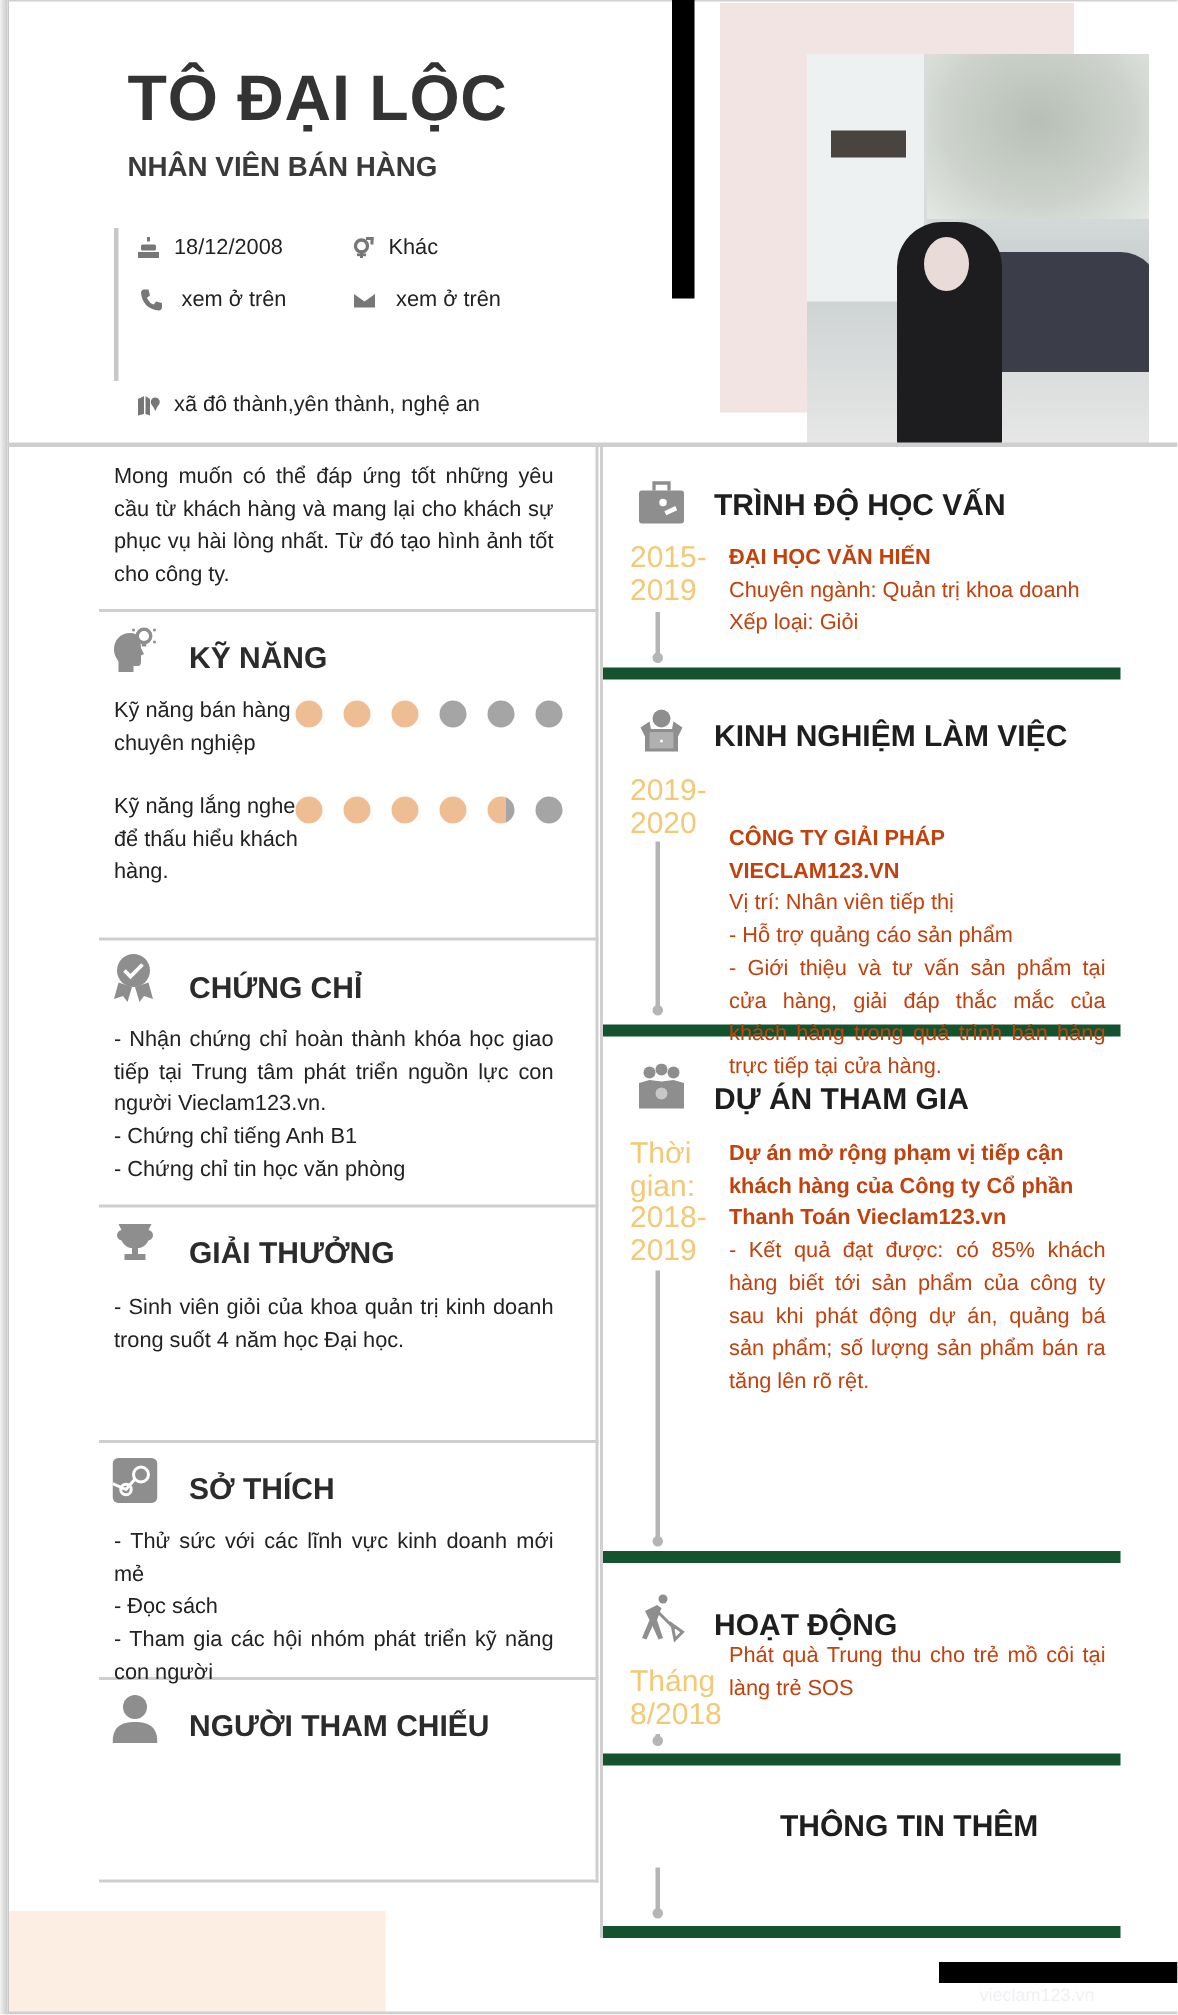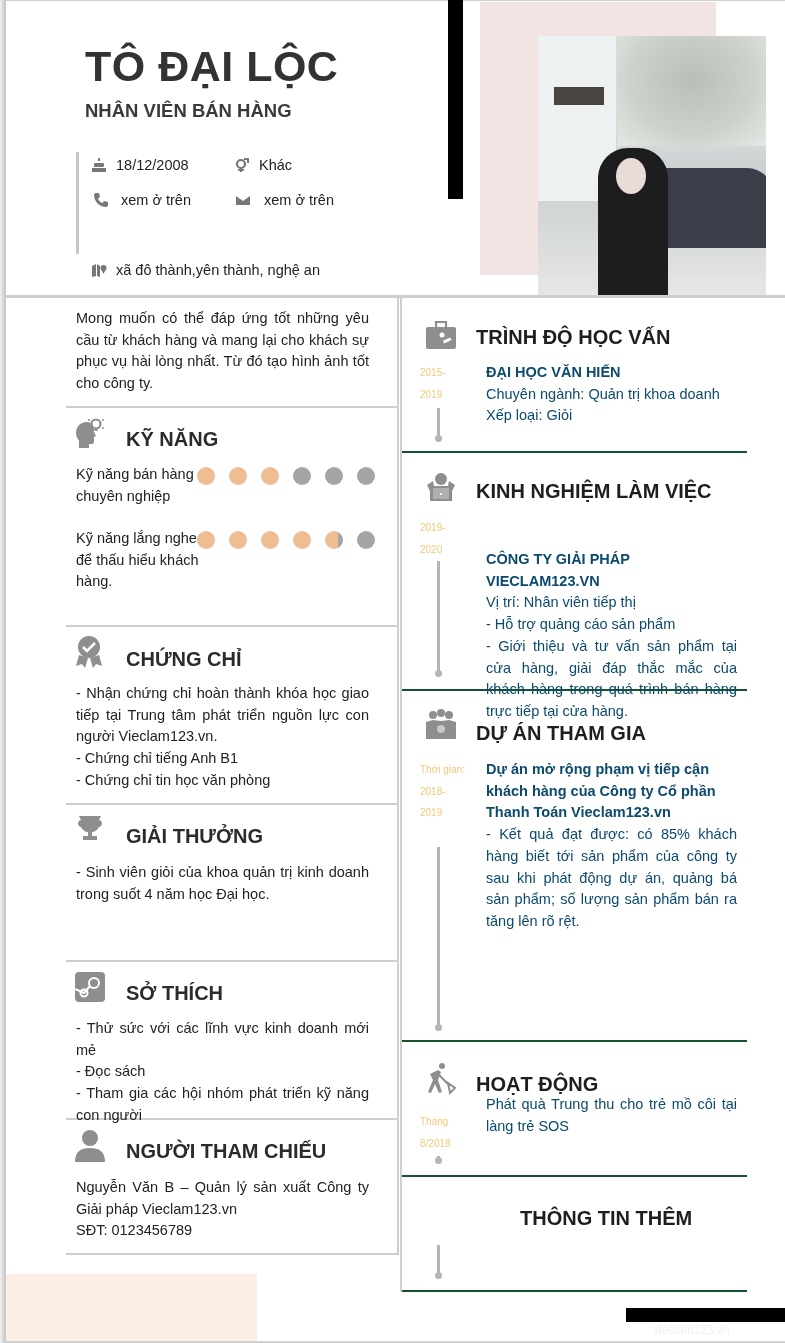--- a/index.html
+++ b/index.html
@@ -41,28 +41,28 @@
   .lsec .icon svg { width: 100%; height: 100%; fill: #8e8e8e; }
   .ptxt { position: absolute; left: 10px; width: 293px; font-size: 14.5px; line-height: 21.7px; color: #222; text-align: justify; }
 
   .skill { position: absolute; left: 10px; width: 300px; }
   .skill .lbl { position: absolute; left: 0; top: 0; width: 125px; font-size: 14.5px; line-height: 21.7px; }
   .dots { position: absolute; left: 121px; top: 3px; display: flex; gap: 14px; }
   .dot { width: 18px; height: 18px; border-radius: 50%; background: #a5a5a5; }
   .dot.on { background: #efbd93; }
   .dot.part { background: linear-gradient(to right, #efbd93 0%, #efbd93 70%, #a5a5a5 70%); }
 
-  .rsec { position: absolute; left: 0; width: 345px; border-bottom: 2px solid #14532d; }
+  .rsec { position: absolute; left: 0; width: 345px; border-bottom: 8px solid #14532d; }
   .rsec .title { position: absolute; left: 74px; font-size: 20px; font-weight: bold; color: #1e1e1e; }
   .rsec .icon { position: absolute; left: 22px; width: 34px; height: 34px; }
   .rsec .icon svg { width: 100%; height: 100%; fill: #8e8e8e; }
-  .date { position: absolute; left: 18px; width: 50px; font-size: 10px; line-height: 21.7px; color: #f2c977; }
+  .date { position: absolute; left: 18px; width: 50px; font-size: 20px; line-height: 21.7px; color: #f2c977; }
   .tl { position: absolute; left: 35px; width: 3px; background: #b5b5b5; }
   .tl::after { content: ""; position: absolute; left: -2px; bottom: -4px; width: 7px; height: 7px; border-radius: 50%; background: #b5b5b5; }
-  .rtxt { position: absolute; left: 84px; width: 251px; font-size: 14.5px; line-height: 21.7px; color: #0c4a6e; text-align: justify; }
+  .rtxt { position: absolute; left: 84px; width: 251px; font-size: 14.5px; line-height: 21.7px; color: #c2410c; text-align: justify; }
   .rtxt .b { font-weight: bold; text-align: left; }
 
   .peach { position: absolute; left: 6px; top: 1274px; width: 251px; height: 69px; background: #fdeee3; }
   .black-bar-h { position: absolute; left: 626px; top: 1308px; width: 159px; height: 14px; background: #000; }
   .watermark { position: absolute; left: 653px; top: 1323px; font-size: 12px; color: #eef0f4; }
   .bottom-line { position: absolute; left: 5px; top: 1341px; width: 780px; height: 2px; background: #cfcfcf; }
 </style>
 </head>
 <body>
 
@@ -214,24 +214,20 @@
   </div>
 
   <div class="lsec" style="top:822px;height:135px;">
     <div class="icon" style="top:9px;">
       <svg viewBox="0 0 30 34">
           <circle cx="15" cy="9" r="8"></circle>
           <path d="M0 33 C0 22 6 19 15 19 C24 19 30 22 30 33 Z"></path>
         </svg>
     </div>
     <div class="title" style="top:20px;">NGƯỜI THAM CHIẾU</div>
-    <div class="ptxt" style="top:57px;">
-      <div>Nguyễn Văn B – Quản lý sản xuất Công ty Giải pháp Vieclam123.vn</div>
-      <div>SĐT: 0123456789</div>
-    </div>
   </div>
 </div>
 
 <div class="col-right">
 
   <div class="rsec" style="top:0;height:155px;">
     <div class="icon" style="top:20px;">
       <svg viewBox="0 0 34 34">
           <rect x="2" y="9" width="30" height="22" rx="2"></rect>
           <path d="M12 9 L12 4 L22 4 L22 9" fill="none" stroke="#8e8e8e" stroke-width="2.2"></path>

